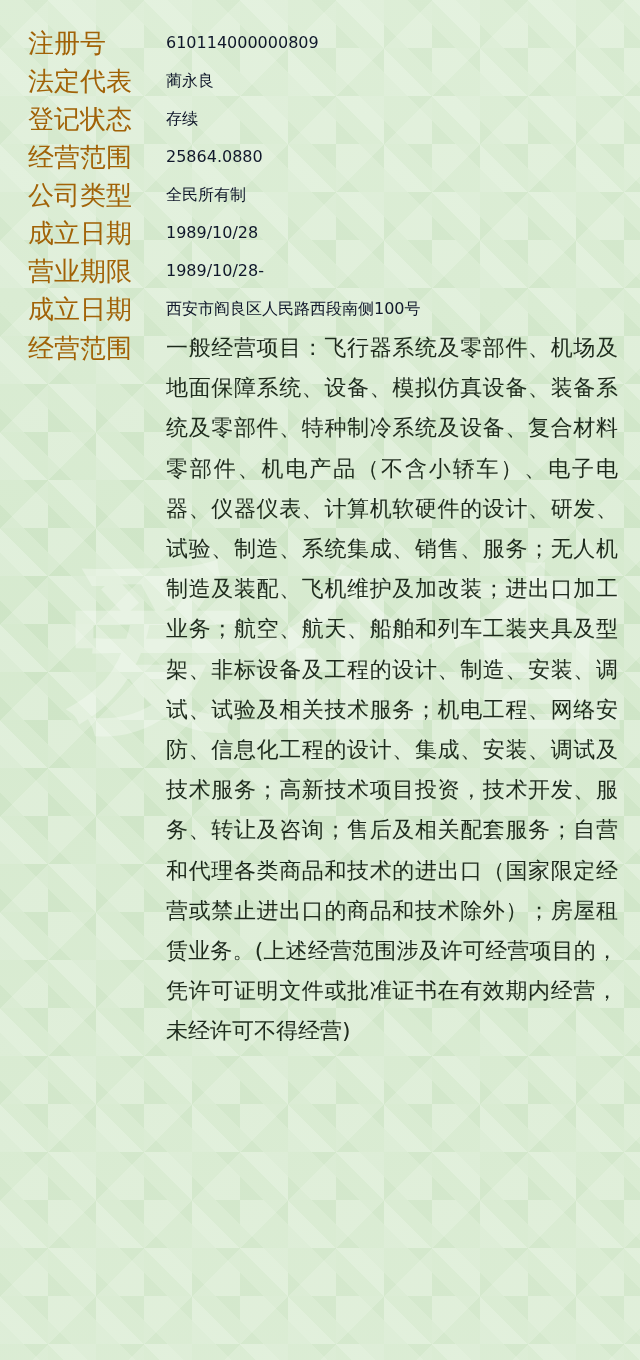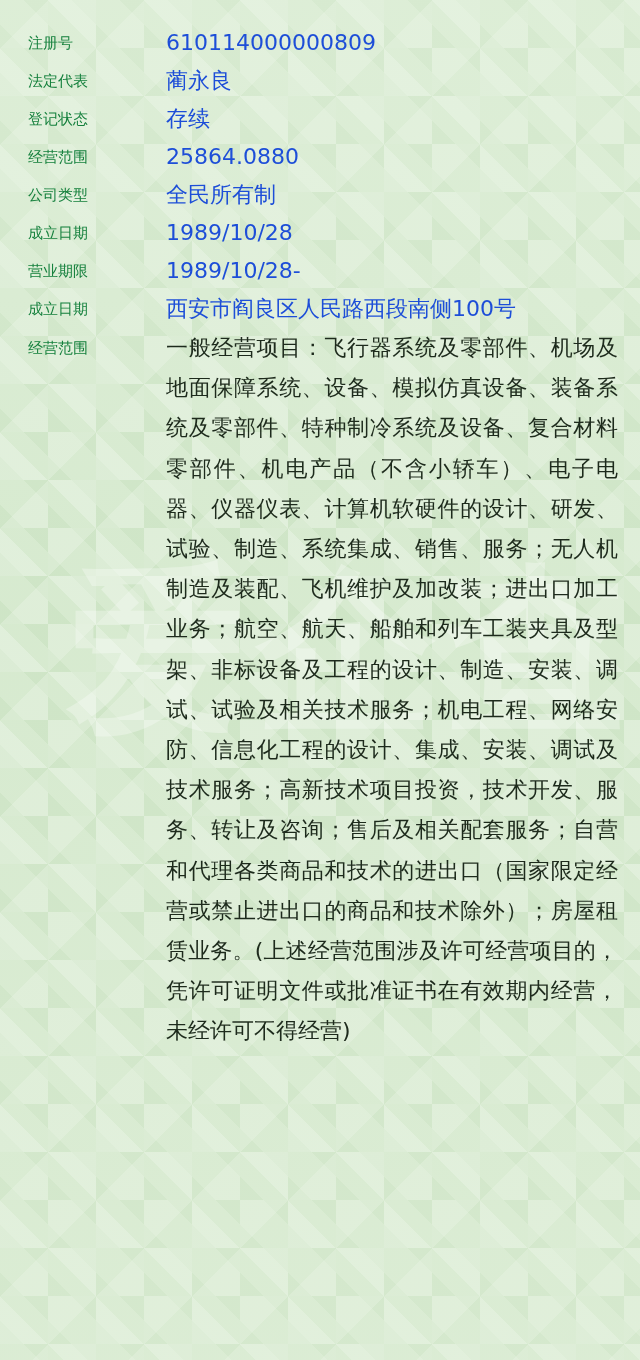--- a/index.html
+++ b/index.html
@@ -58,29 +58,29 @@
   table.info {
     border-collapse: collapse;
     width: 100%;
   }
   table.info td {
     vertical-align: top;
     padding: 0;
   }
   td.label {
     width: 138px;
-    color: #15803d;
-    font-size: 15px;
+    color: #a16207;
+    font-size: 26px;
     line-height: 38px;
     white-space: nowrap;
     padding-right: 6px;
   }
   td.value {
-    color: #1d4ed8;
-    font-size: 22px;
+    color: #0f172a;
+    font-size: 16px;
     line-height: 38px;
     margin-left: 44px;
   }
   tr.scope td.label {
     line-height: 40px;
   }
   td.scope-value {
     color: #1d2a1c;
     font-size: 22px;
     line-height: 40.2px;

